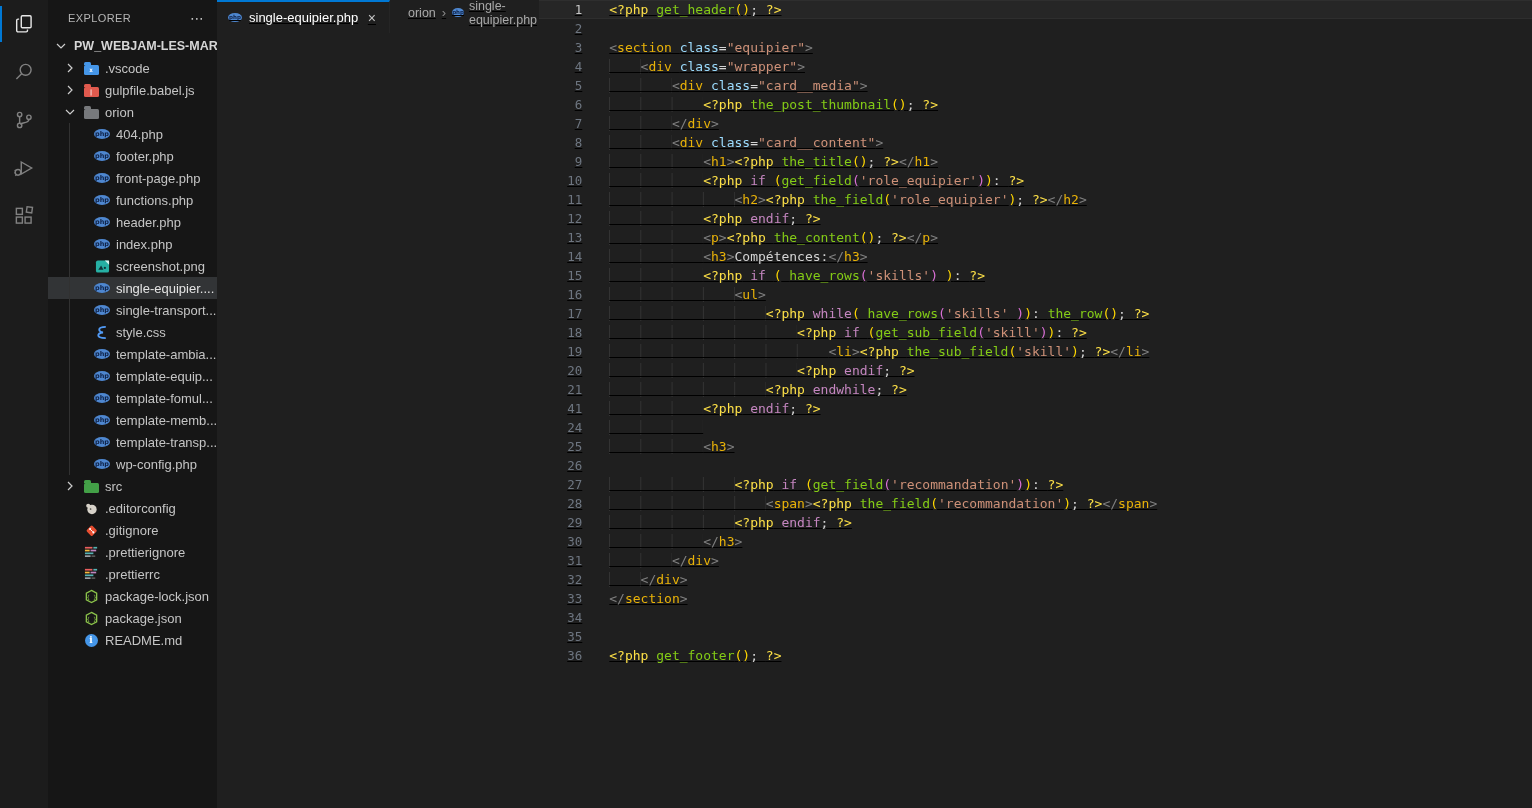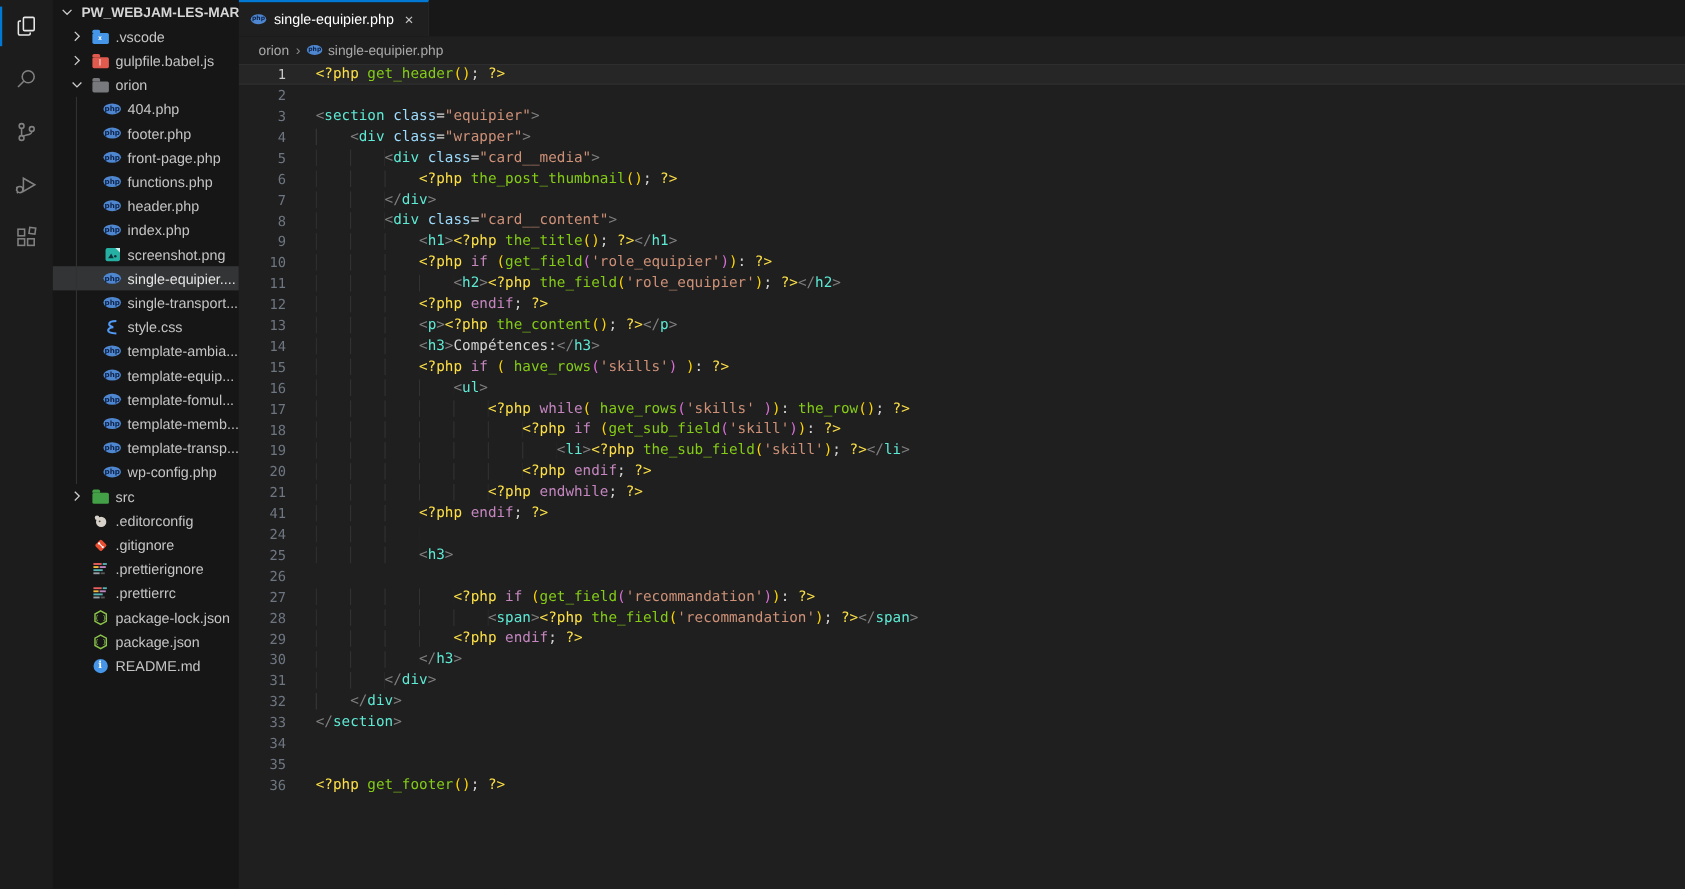--- a/index.html
+++ b/index.html
@@ -44,41 +44,41 @@
   .folder { position:relative; display:inline-block; width:15px; height:10px; border-radius:1.5px; margin-top:3px; }
   .folder::before { content:""; position:absolute; top:-3px; left:0; width:7px; height:3px;
     border-radius:1.5px 1.5px 0 0; background:inherit; }
   .f-mark { position:absolute; inset:0; color:#ffffff; font-size:6px; line-height:10px;
     text-align:center; font-weight:bold; font-family:"DejaVu Sans Mono",monospace; }
   .icon-info { display:inline-block; width:13px; height:13px; border-radius:50%;
     color:#ffffff; font-size:9px; line-height:13px; text-align:center; font-weight:bold;
     font-family:"DejaVu Serif",serif; }
 
   
-  .main { flex:1; height:100%; display:flex; flex-direction:column; background:#1f1f1f; min-width:0; }
+  .main { flex:1; height:100%; display:flex; flex-direction:row; background:#1f1f1f; min-width:0;text-decoration:underline; }
   .tabbar { height:33px; background:#181818; display:flex; flex:0 0 33px; }
   .tab { width:173px; background:#1f1f1f; display:flex; align-items:center; padding:0 10px 0 11px;
     border-top:2px solid #0078d4; border-right:1px solid #252525; cursor:pointer; }
   .tab-label { color:#ffffff; font-size:13px; margin-left:7px; white-space:nowrap; }
   .tab-close { margin-left:auto; color:#c5c5c5; font-size:14px; line-height:14px; cursor:pointer; padding:1px 3px; border-radius:3px;}
   .icon-php.small { width:14px; height:9px; font-size:5.5px; line-height:9px; flex:0 0 14px;}
   .breadcrumb { height:25px; display:flex; align-items:center; padding-left:18px;
     color:#a9a9a9; font-size:12.5px; flex:0 0 25px; }
   .bc-item { cursor:pointer; display:flex; align-items:center; }
   .bc-sep { margin:0 6px; color:#8a8a8a; font-size:13px; }
   .bc-item .icon-php { margin-right:5px; }
 
   .editor { flex:1; overflow:hidden; position:relative;
     font-family:"DejaVu Sans Mono","Liberation Mono",monospace; font-size:13px; }
   .code-row { height:19px; display:flex; align-items:stretch; line-height:19px; }
   .code-row.active { background:#262626; box-shadow:inset 0 1px 0 #2e2e2e, inset 0 -1px 0 #2e2e2e; }
   .ln { width:43px; flex:0 0 43px; text-align:right; color:#6e7681; font-size:12.5px; cursor:pointer; }
   .code-row.active .ln { color:#c6c6c6; }
   .code-text { padding-left:27px; white-space:pre; cursor:text; }
-  .tok-php { color:#fde047; } .tok-tag { color:#5eead4; } .tok-kw { color:#c586c0; }
+  .tok-php { color:#fde047; } .tok-tag { color:#eab308; } .tok-kw { color:#c586c0; }
   .tok-fn { color:#84cc16; } .tok-str { color:#ce9178; } .tok-pu { color:#808080; }
   .tok-attr { color:#9cdcfe; } .tok-pl { color:#d4d4d4; }
   .tok-b1 { color:#ffd700; } .tok-b2 { color:#da70d6; }
   .tok-ind { background-image:linear-gradient(to right,#333333 0,#333333 1px,transparent 1px);
     background-size:4ch 100%; background-repeat:repeat-x; }
 </style>
 </head>
 <body>
 
 <div class="app">
@@ -115,20 +115,24 @@
       <svg width="24" height="24" viewBox="0 0 22 22">
         <rect x="4" y="4" width="5.5" height="5.5"></rect>
         <rect x="4" y="12" width="5.5" height="5.5"></rect>
         <rect x="12" y="12" width="5.5" height="5.5"></rect>
         <rect x="13.5" y="2.8" width="5" height="5" transform="rotate(8 16 5)"></rect>
       </svg>
     </div>
   </nav>
 
   <aside class="sidebar">
+    <div class="sb-header">
+      <span>EXPLORER</span>
+      <span class="dots">⋯</span>
+    </div>
     <div class="sb-root">
       <span class="sb-chev down">
         <svg width="16" height="16" viewBox="0 0 16 16">
             <path d="M6 4 l4 4 -4 4" stroke="#cccccc" fill="none" stroke-width="1.2"></path>
           </svg>
       </span>
       <span>PW_WEBJAM-LES-MARME...</span>
     </div>
     <div id="file-list" style="position:relative;">
         <div class="sb-row lvl0">

